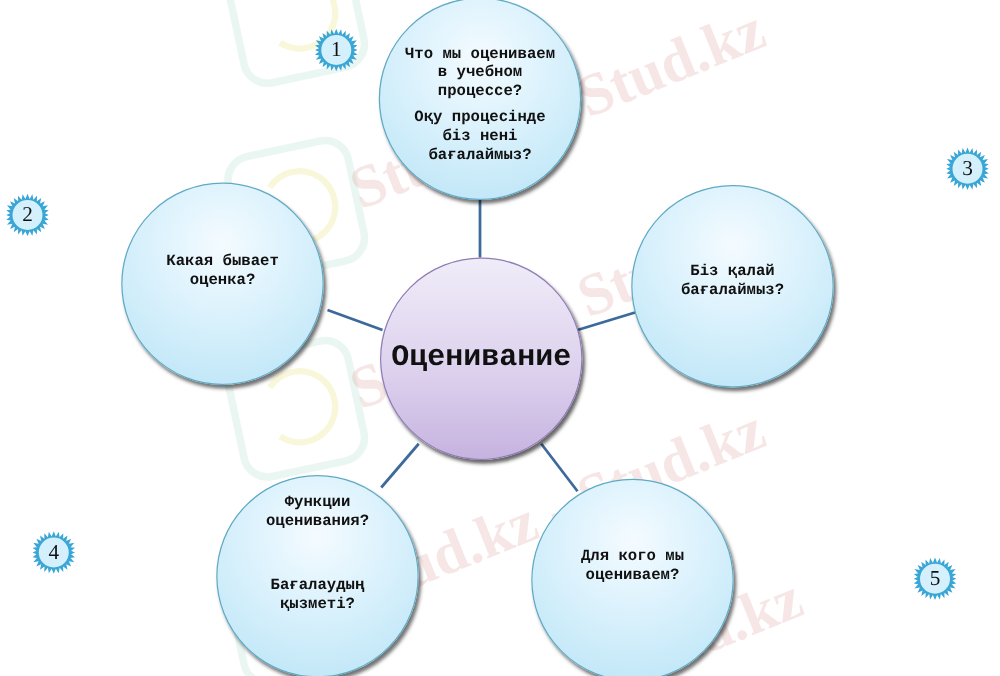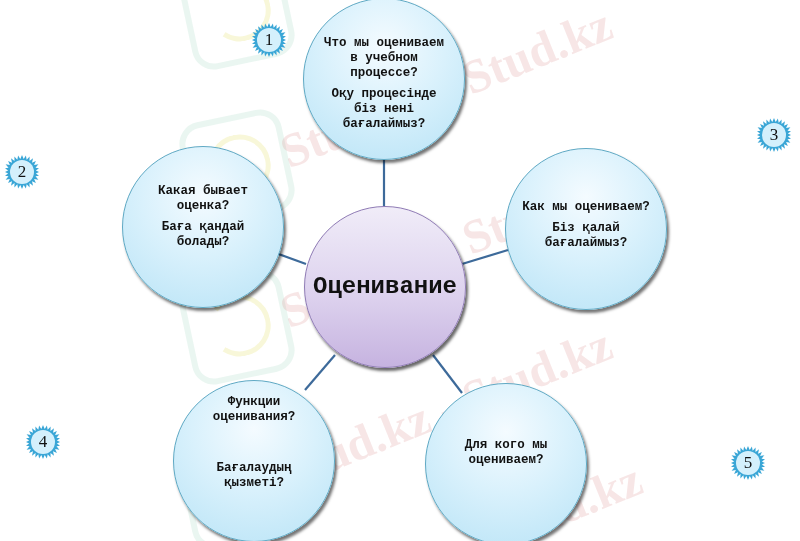--- a/index.html
+++ b/index.html
@@ -39,27 +39,25 @@
     <line x1="462" y1="264" x2="508" y2="250" stroke="#3d6a9a" stroke-width="2.2"></line>
     <line x1="335" y1="355" x2="305" y2="390" stroke="#3d6a9a" stroke-width="2.2"></line>
     <line x1="433" y1="355" x2="462" y2="393" stroke="#3d6a9a" stroke-width="2.2"></line>
   </svg>
 
   <div class="node blue" style="left:303px;top:-2px;padding-top:10px;">
     <p style="width:130px;">Что мы оцениваем в учебном процессе?</p>
     <p style="width:120px;">Оқу процесінде біз нені бағалаймыз?</p>
   </div>
 
-  <div class="node blue" style="left:122px;top:146px;padding-bottom:20px;">
+  <div class="node blue" style="left:97px;top:146px;padding-bottom:20px;">
     <p style="width:90px;">Какая бывает оценка?</p>
-    <p style="width:90px;">Баға қандай болады?</p>
   </div>
 
   <div class="node blue" style="left:505px;top:148px;padding-bottom:8px;">
-    <p style="width:140px;">Как мы оцениваем?</p>
     <p style="width:90px;">Біз қалай бағалаймыз?</p>
   </div>
 
   <div class="node center" style="left:304px;top:206px;">
     <p>Оценивание</p>
   </div>
 
   <div class="node blue" style="left:173px;top:380px;padding-bottom:36px;">
     <p style="width:100px;">Функции оценивания?</p>
     <p style="width:90px;margin-top:30px;">Бағалаудың қызметі?</p>

